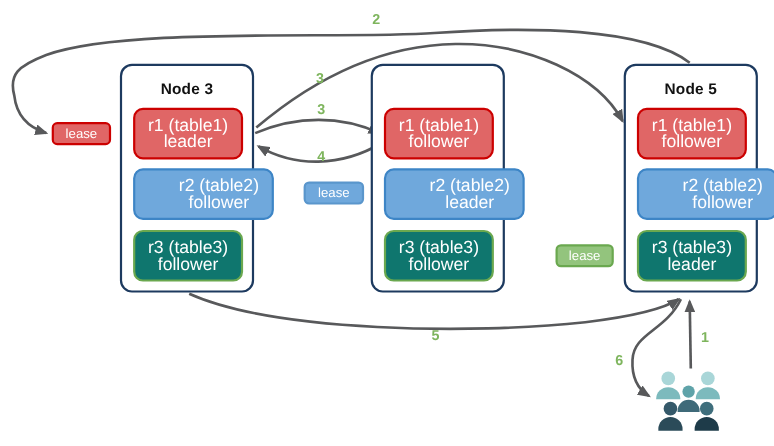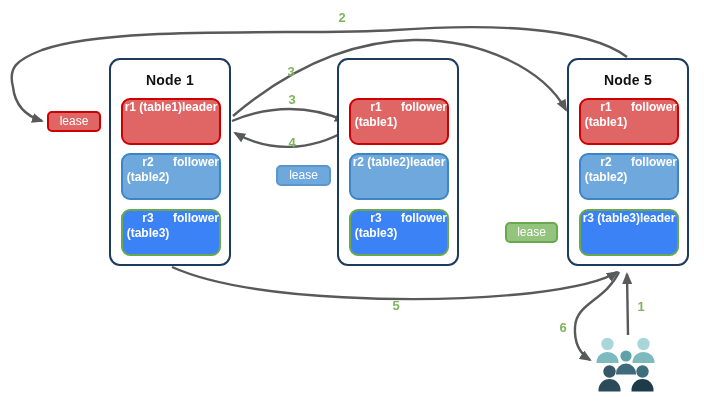--- a/index.html
+++ b/index.html
@@ -10,29 +10,28 @@
   .node{
     position:absolute;width:118px;height:204px;background:#ffffff;
     border:2px solid #1d3a5f;border-radius:11px;box-sizing:content-box;
   }
   .node-title{
     position:absolute;top:12px;left:0;width:100%;text-align:center;
     font-size:14px;font-weight:bold;color:#111111;letter-spacing:.2px;
   }
   .replica{
     position:absolute;left:10px;width:96px;height:43px;border-radius:9px;
-    color:#ffffff;font-size:12px;line-height:15px;text-align:center;
-    display:flex;flex-direction:row;justify-content:center;
+    color:#ffffff;font-size:16px;line-height:15px;text-align:center;
+    display:flex;flex-direction:column;justify-content:center;
     border:2px solid transparent;
-    font-weight:bold;
   }
   .replica.red{background:#e06666;border-color:#cc0000;}
   .replica.blue{background:#6fa8dc;border-color:#3d85c6;}
-  .replica.green{background:#3b82f6;border-color:#6aa84f;}
-  .row1{top:38px;}.row2{top:93px;}.row3{top:149px;}
+  .replica.green{background:#0f766e;border-color:#6aa84f;}
+  .row1{top:38px;}.row2{top:93px;padding-left:28px;}.row3{top:149px;}
   .lease{
     position:absolute;height:17px;border-radius:5px;color:#ffffff;
     font-size:12px;line-height:17px;text-align:center;border:2px solid transparent;
   }
   .lease.red{background:#e06666;border-color:#cc0000;left:47px;top:111px;width:50px;}
   .lease.blue{background:#6fa8dc;border-color:#5a96cc;left:276px;top:165px;width:51px;}
   .lease.green{background:#93c47d;border-color:#6aa84f;left:505px;top:222px;width:49px;}
   .stepnum{
     position:absolute;transform:translate(-50%,-50%);
     font-size:13px;font-weight:bold;color:#7eb55d;
@@ -56,21 +55,21 @@
       <path d="M233,116 C292,66 352,41 414,40 C480,39 543,68 566,110" marker-end="url(#ah)"></path>
       <path d="M232,121 C270,105 310,105 345,121" marker-end="url(#ah)"></path>
       <path d="M347,130 C310,152 268,152 235,133" marker-end="url(#ah)"></path>
       <path d="M172,267 C250,302 430,304 532,293 C573,288 602,282 617,272" marker-end="url(#ah)"></path>
       <path d="M628,335 L627,274" marker-end="url(#ah)"></path>
       <path d="M619,272 C605,301 576,303 575,327 C574,346 582,355 590,360" marker-end="url(#ah)"></path>
     </g>
   </svg>
 
   <div class="node" style="left:109px;top:58px;">
-    <div class="node-title">Node 1</div>
+    <div class="node-title">Node 3</div>
     <div class="replica red row1">
       <span>r1 (table1)</span>
       <span>leader</span>
     </div>
     <div class="replica blue row2">
       <span>r2 (table2)</span>
       <span>follower</span>
     </div>
     <div class="replica green row3">
       <span>r3 (table3)</span>

